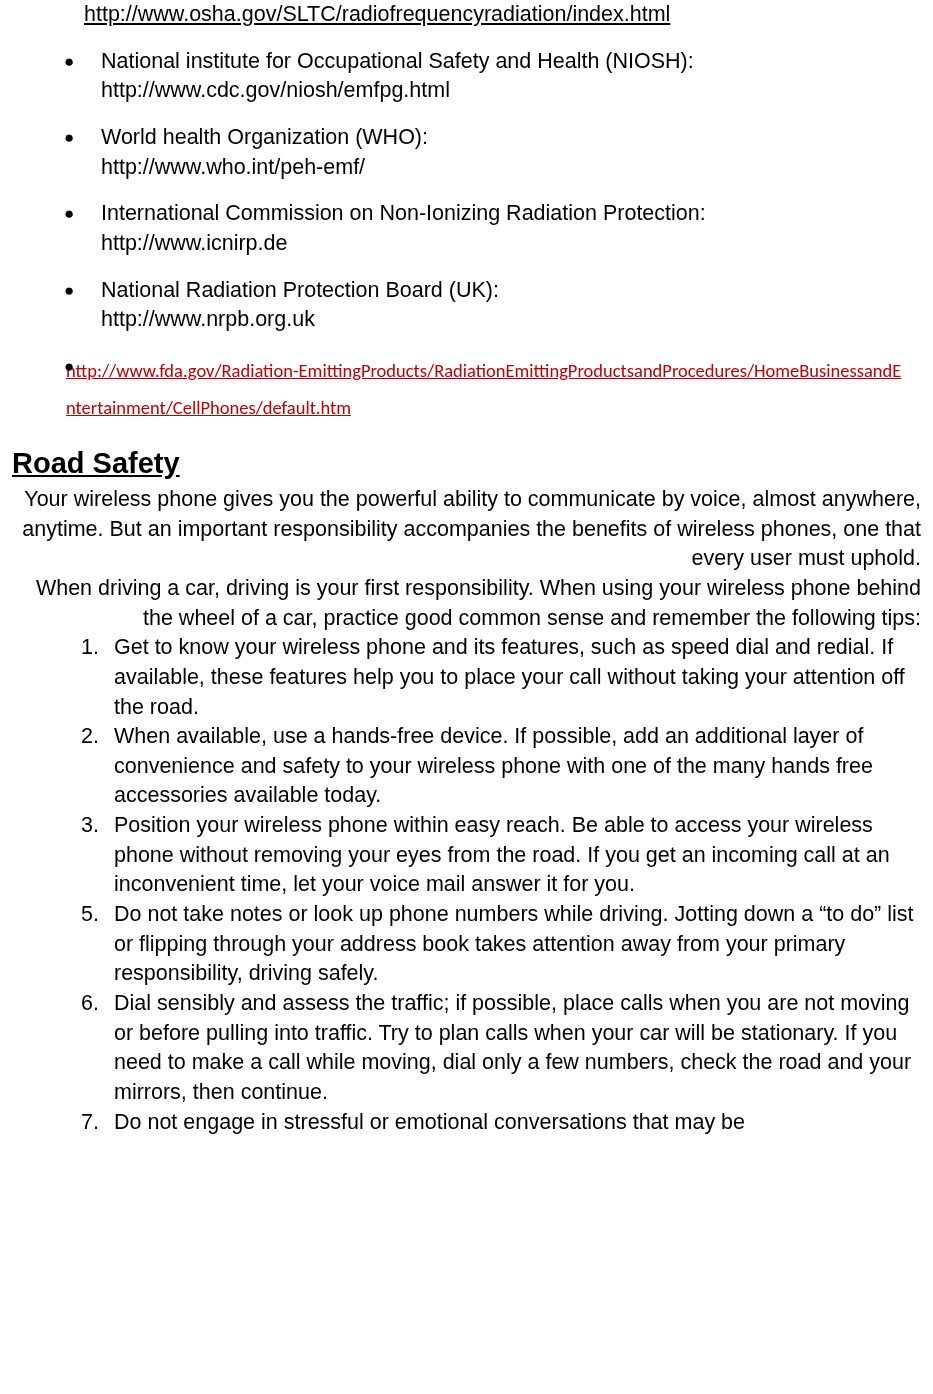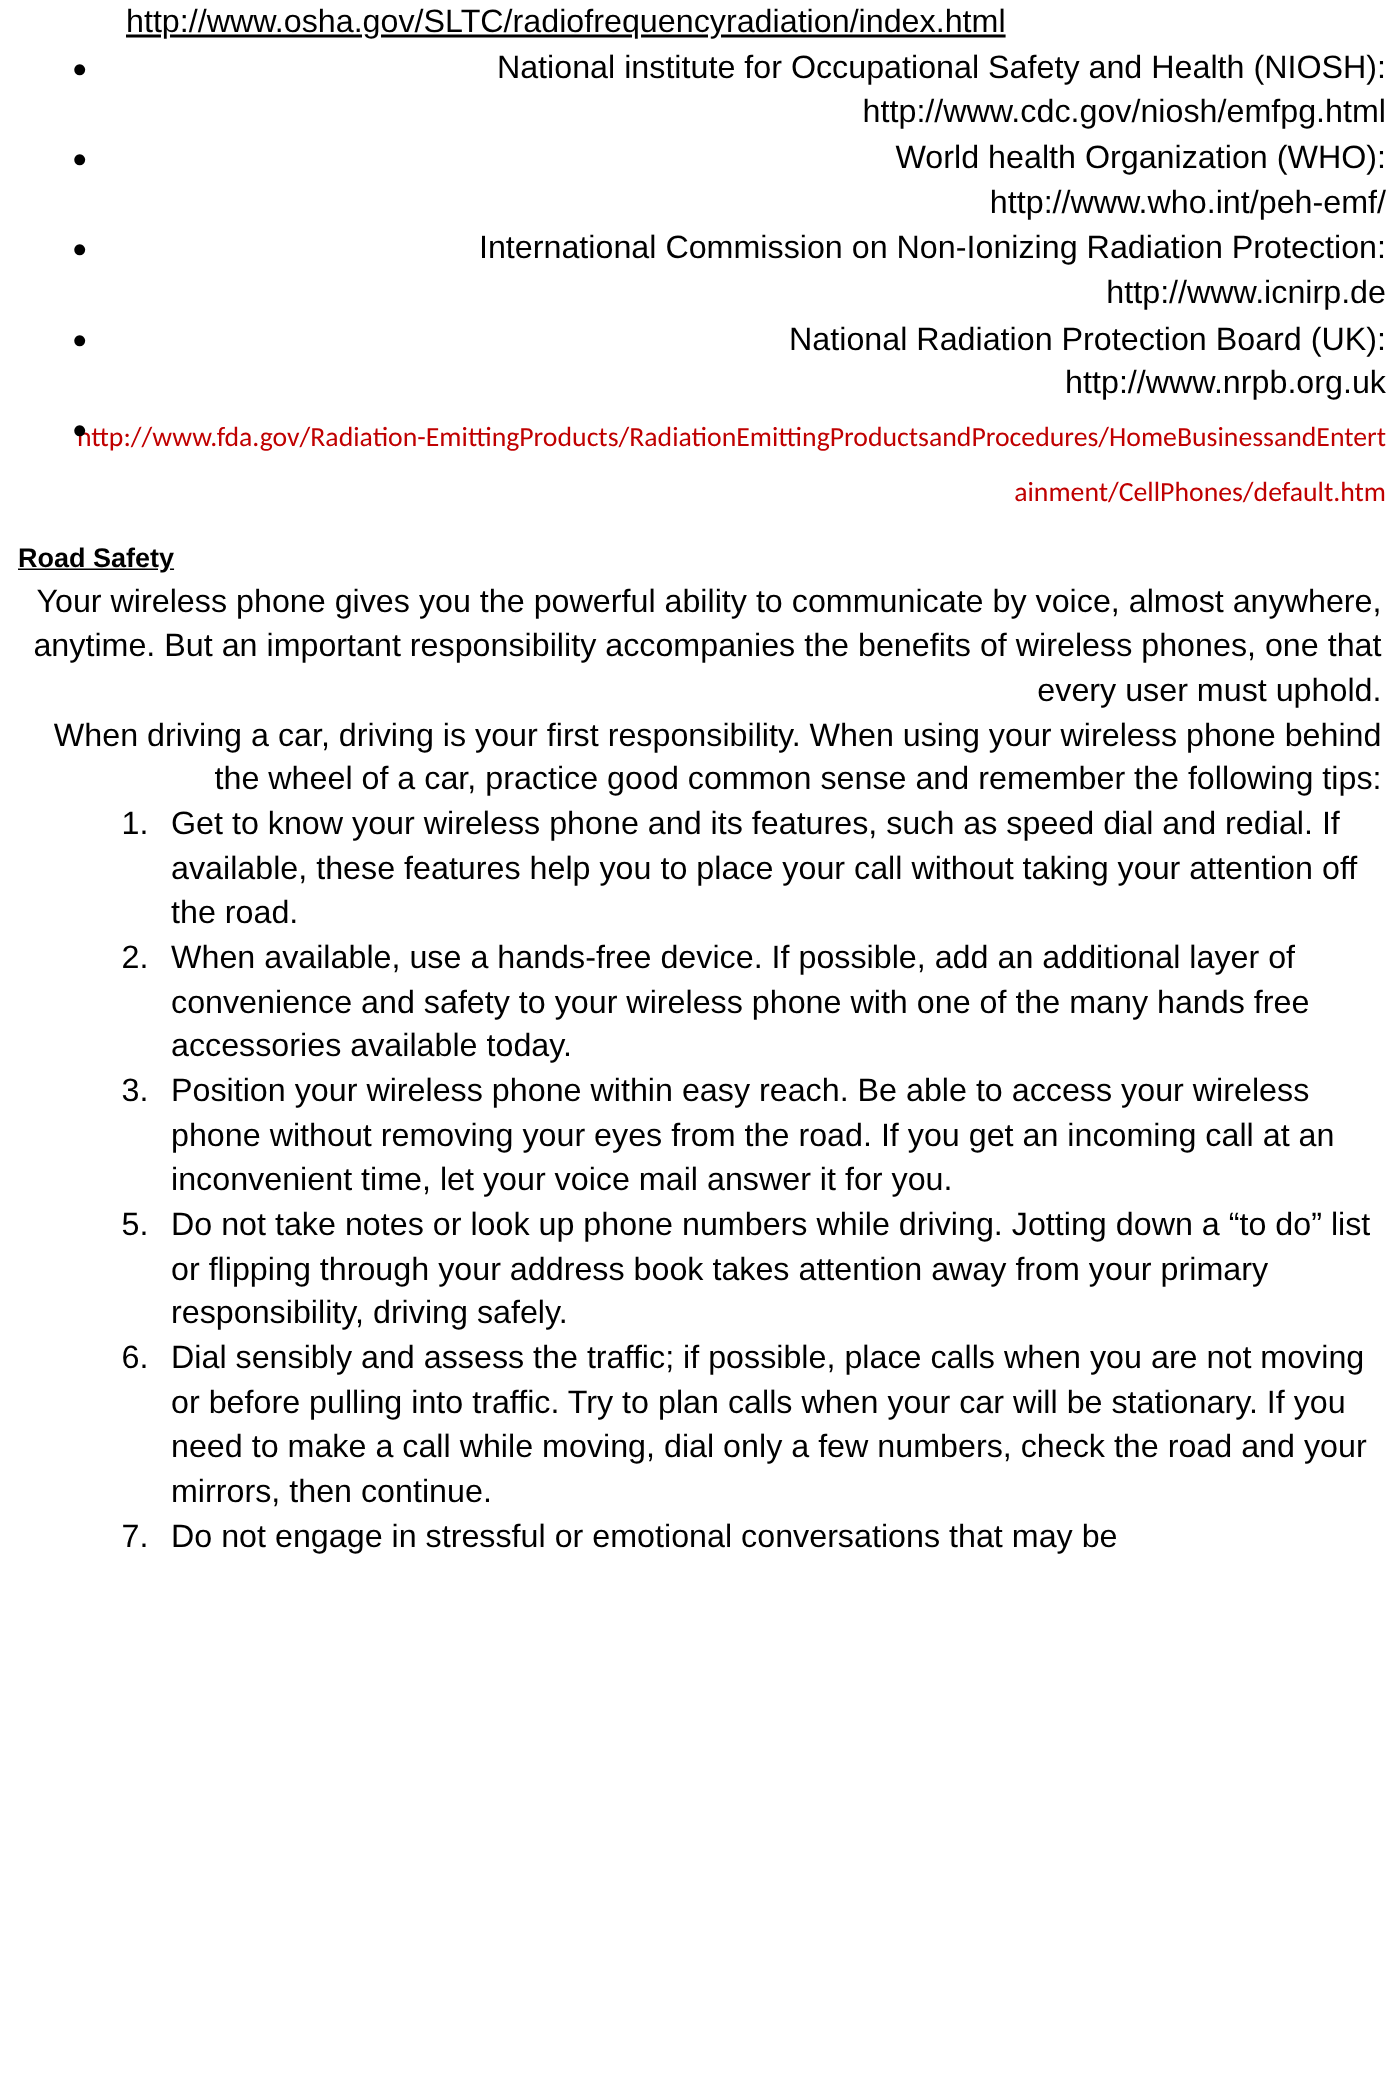--- a/index.html
+++ b/index.html
@@ -11,51 +11,51 @@
     line-height: 1.38;
     width: 913px;
   }
   .bullet-list {
     margin: 0;
     padding: 0 0 0 72px;
   }
   .bullet-item {
     list-style: none;
     position: relative;
-    margin: 1px;
-    text-align: right;
+    margin: 17px;
   }
   .bullet-item::before {
     content: "●";
     position: absolute;
     left: -37px;
     top: 0;
     font-size: 17px;
     line-height: 30px;
   }
   .link {
     color: #000;
   }
   .fda-link {
     color: #c00000;
     font-family: Calibri, sans-serif;
     font-size: 18.5px;
+    text-decoration: underline;
     line-height: 2.0;
     word-break: break-all;
   }
   .fda-link-wrapper {
     margin-left: 0;
     padding-left: 0;
   }
   .heading {
     font-weight: bold;
     text-decoration: underline;
     margin-top: 14px;
     margin-bottom: 2px;
-    font-size: 18px;
+    font-size: 29px;
   }
   .para {
     margin: 0;
     padding: 0 4px 0 0;
     text-align: right;
   }
   .num-list {
     margin: 0;
     padding: 0 0 0 102px;
     counter-reset: num;

